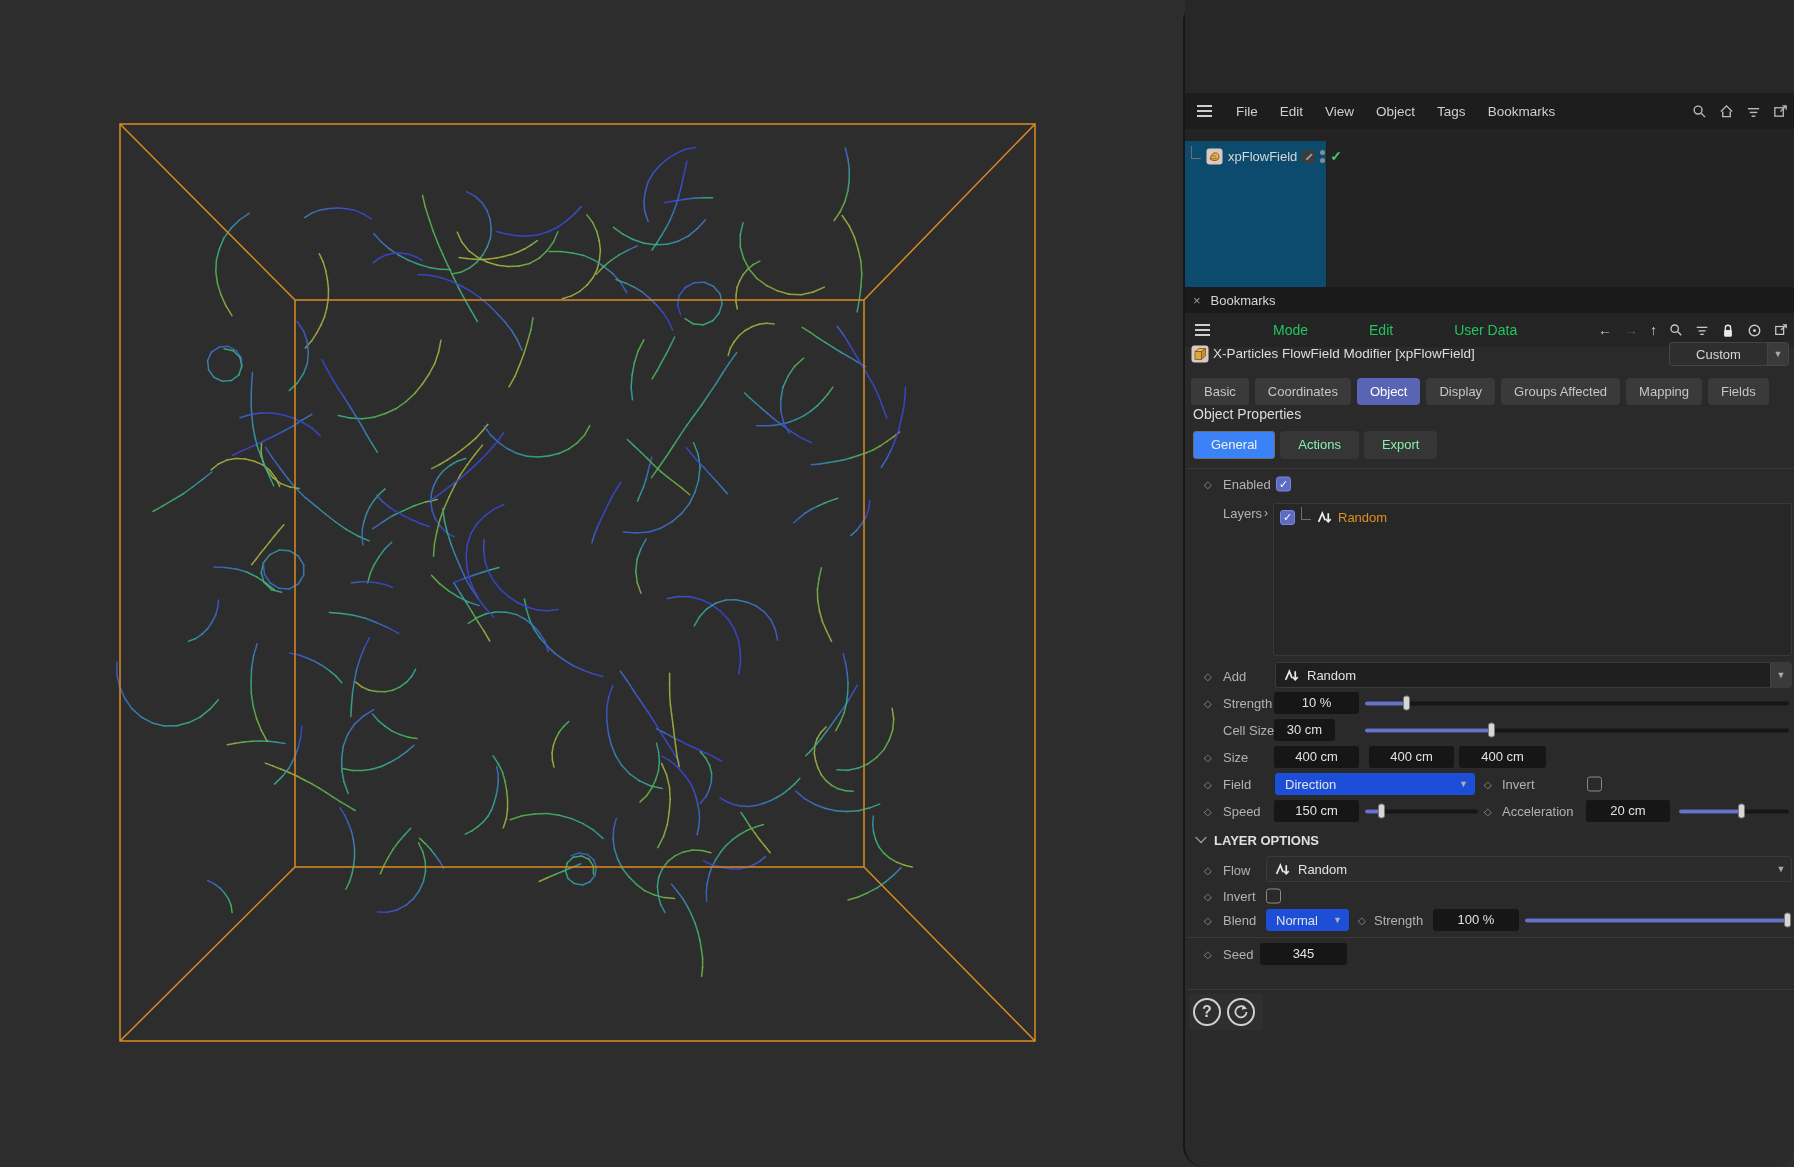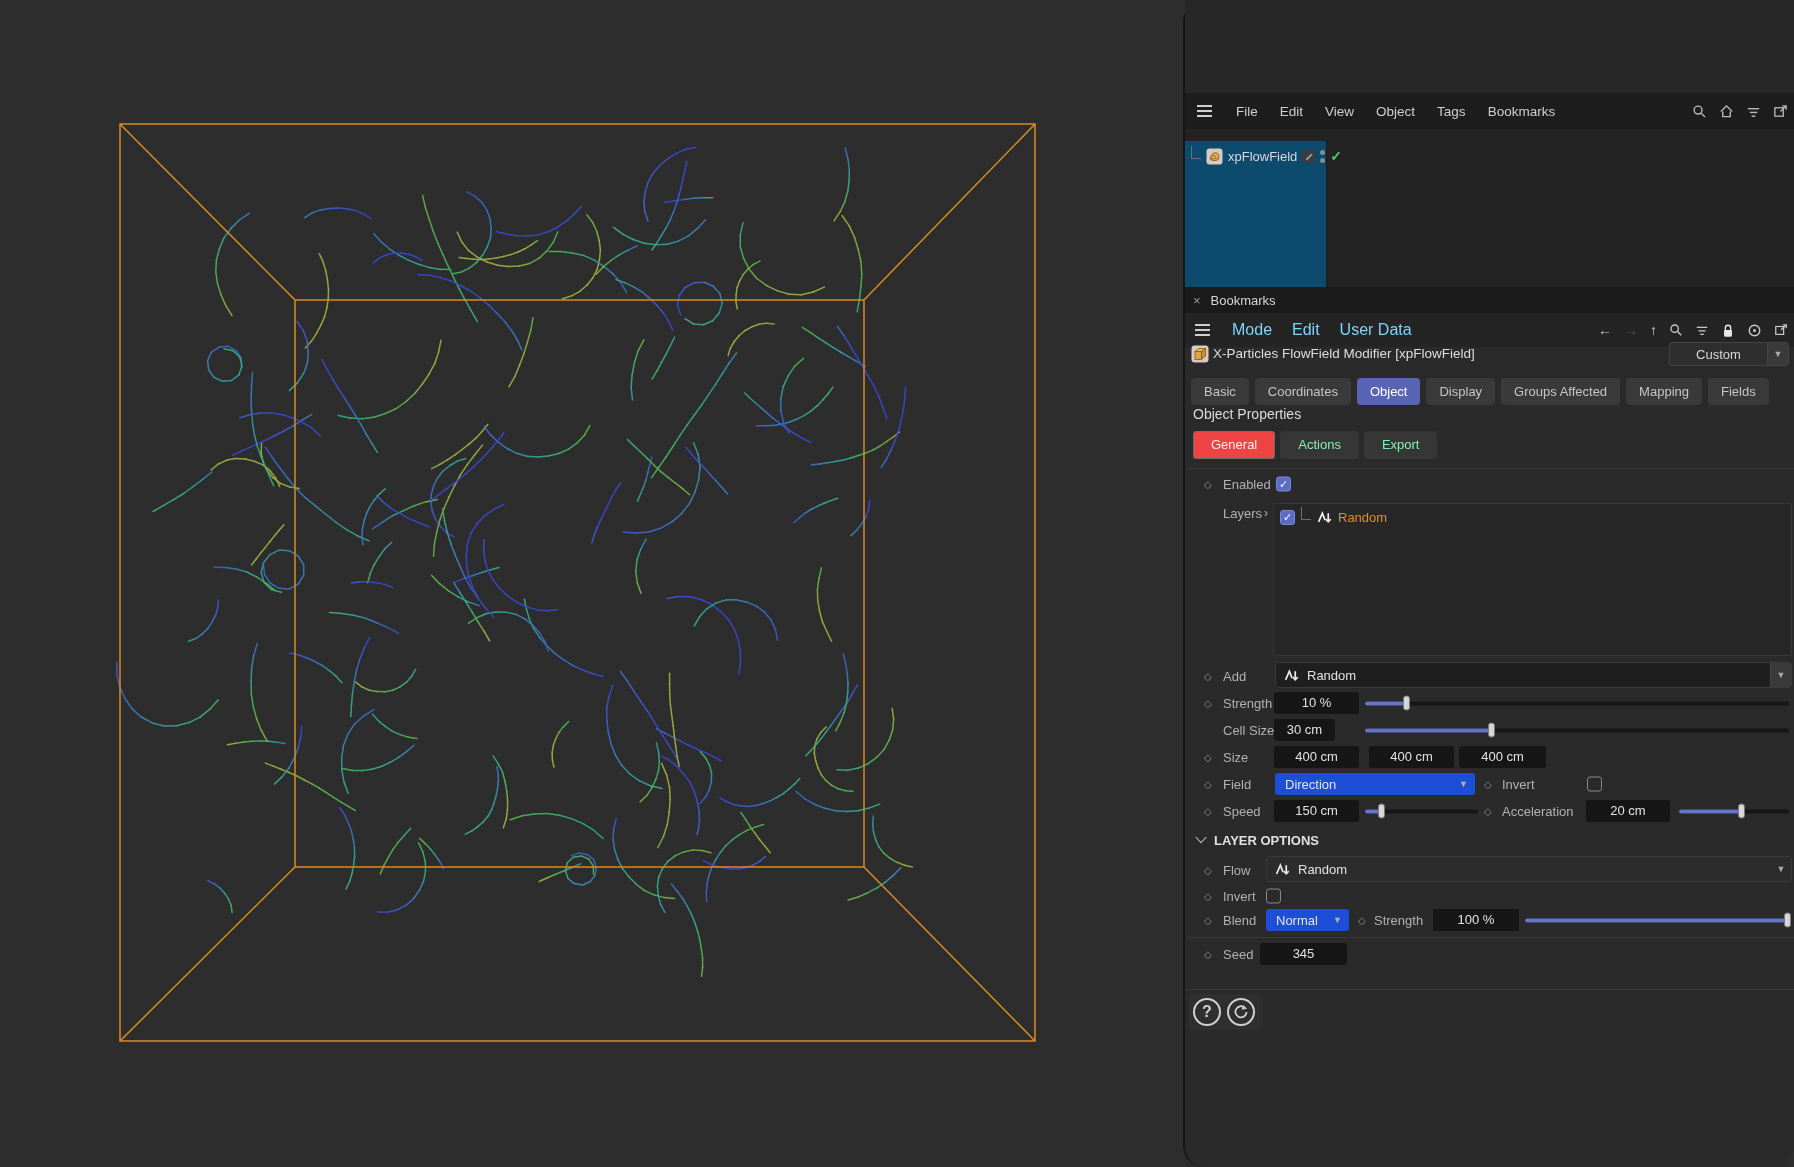--- a/index.html
+++ b/index.html
@@ -29,42 +29,42 @@
   .mini-dots{display:inline-flex;flex-direction:column;gap:3px;}
   .mini-dots i{width:5px;height:5px;border-radius:50%;background:#8a8a8a;}
   .gcheck{color:#4cc56f;font-size:14px;font-weight:bold;}
   
   .attr-tabbar{position:absolute;left:0;top:287px;width:611px;height:26px;background:#1a1a1a;
                display:flex;align-items:center;gap:10px;padding-left:8px;box-sizing:border-box;}
   .attr-tabbar .x{color:#9a9a9a;font-size:13px;}
   .attr-title{color:#d6d6d6;font-size:13px;}
   .attr-menubar{position:absolute;left:0;top:313px;width:611px;height:34px;background:#242424;
                 display:flex;align-items:center;gap:20px;padding-left:8px;box-sizing:border-box;}
-  .attr-menubar .mi{color:#7dd3fc;font-size:16px;}
+  .attr-menubar .mi{color:#22c55e;font-size:14px;margin-left:41px;}
   .navglyph{color:#d0d0d0;font-size:14px;}
   .navglyph.dim{color:#555;}
   
   .title-row{position:absolute;left:0;top:342px;width:611px;height:26px;}
   .obj-title{position:absolute;left:28px;top:4px;color:#dedede;font-size:13.5px;white-space:nowrap;}
   .dropdark{position:absolute;height:24px;background:#2e2e2e;border:1px solid #444;border-radius:3px;
             box-sizing:border-box;display:flex;align-items:center;}
   .dropdark .dd-label{flex:1;text-align:center;color:#d8d8d8;}
   .dropdark .dd-arrow{width:20px;height:100%;border-left:1px solid #444;background:#3a3a3a;
                       display:flex;align-items:center;justify-content:center;color:#aaa;font-size:9px;
                       border-radius:0 2px 2px 0;}
   
   .tabs{position:absolute;left:6px;top:371px;display:flex;gap:6px;margin-top:7px;}
   .tab{height:27px;line-height:27px;padding:0 13px;background:#3a3a3a;border-radius:4px;
        color:#c6c6c6;font-size:13px;}
   .tab.active{background:#5a64b5;color:#ffffff;}
   .section-title{position:absolute;left:8px;top:406px;color:#dcdcdc;font-size:14px;}
   .subtabs{position:absolute;left:8px;top:431px;display:flex;gap:5px;}
   .subtab{height:28px;line-height:28px;padding:0 18px;background:#363636;border-radius:4px;
           color:#86efac;font-size:13px;}
-  .subtab.active{background:#ef4444;color:#f0f0f0;box-shadow:inset 0 0 0 1px #6d6d6d;}
+  .subtab.active{background:#3b82f6;color:#f0f0f0;box-shadow:inset 0 0 0 1px #6d6d6d;}
   .hdiv{position:absolute;left:2px;width:607px;height:1px;background:#3a3a3a;}
   
   .arow{position:absolute;left:0;width:611px;height:24px;}
   .arow .dia{position:absolute;top:50%;transform:translateY(-50%);color:#8f8f8f;font-size:10px;}
   .arow .lbl{position:absolute;top:50%;transform:translateY(-50%);color:#b2b2b2;white-space:nowrap;}
   .field{position:absolute;top:1px;height:22px;line-height:22px;background:#161616;
          border-radius:3px;text-align:center;color:#e2e2e2;}
   .cb{position:absolute;top:50%;transform:translateY(-50%);width:15px;height:15px;box-sizing:border-box;
       border:1px solid #8a8a8a;border-radius:3px;background:transparent;
       text-align:center;line-height:13px;font-size:11px;color:#fff;}

